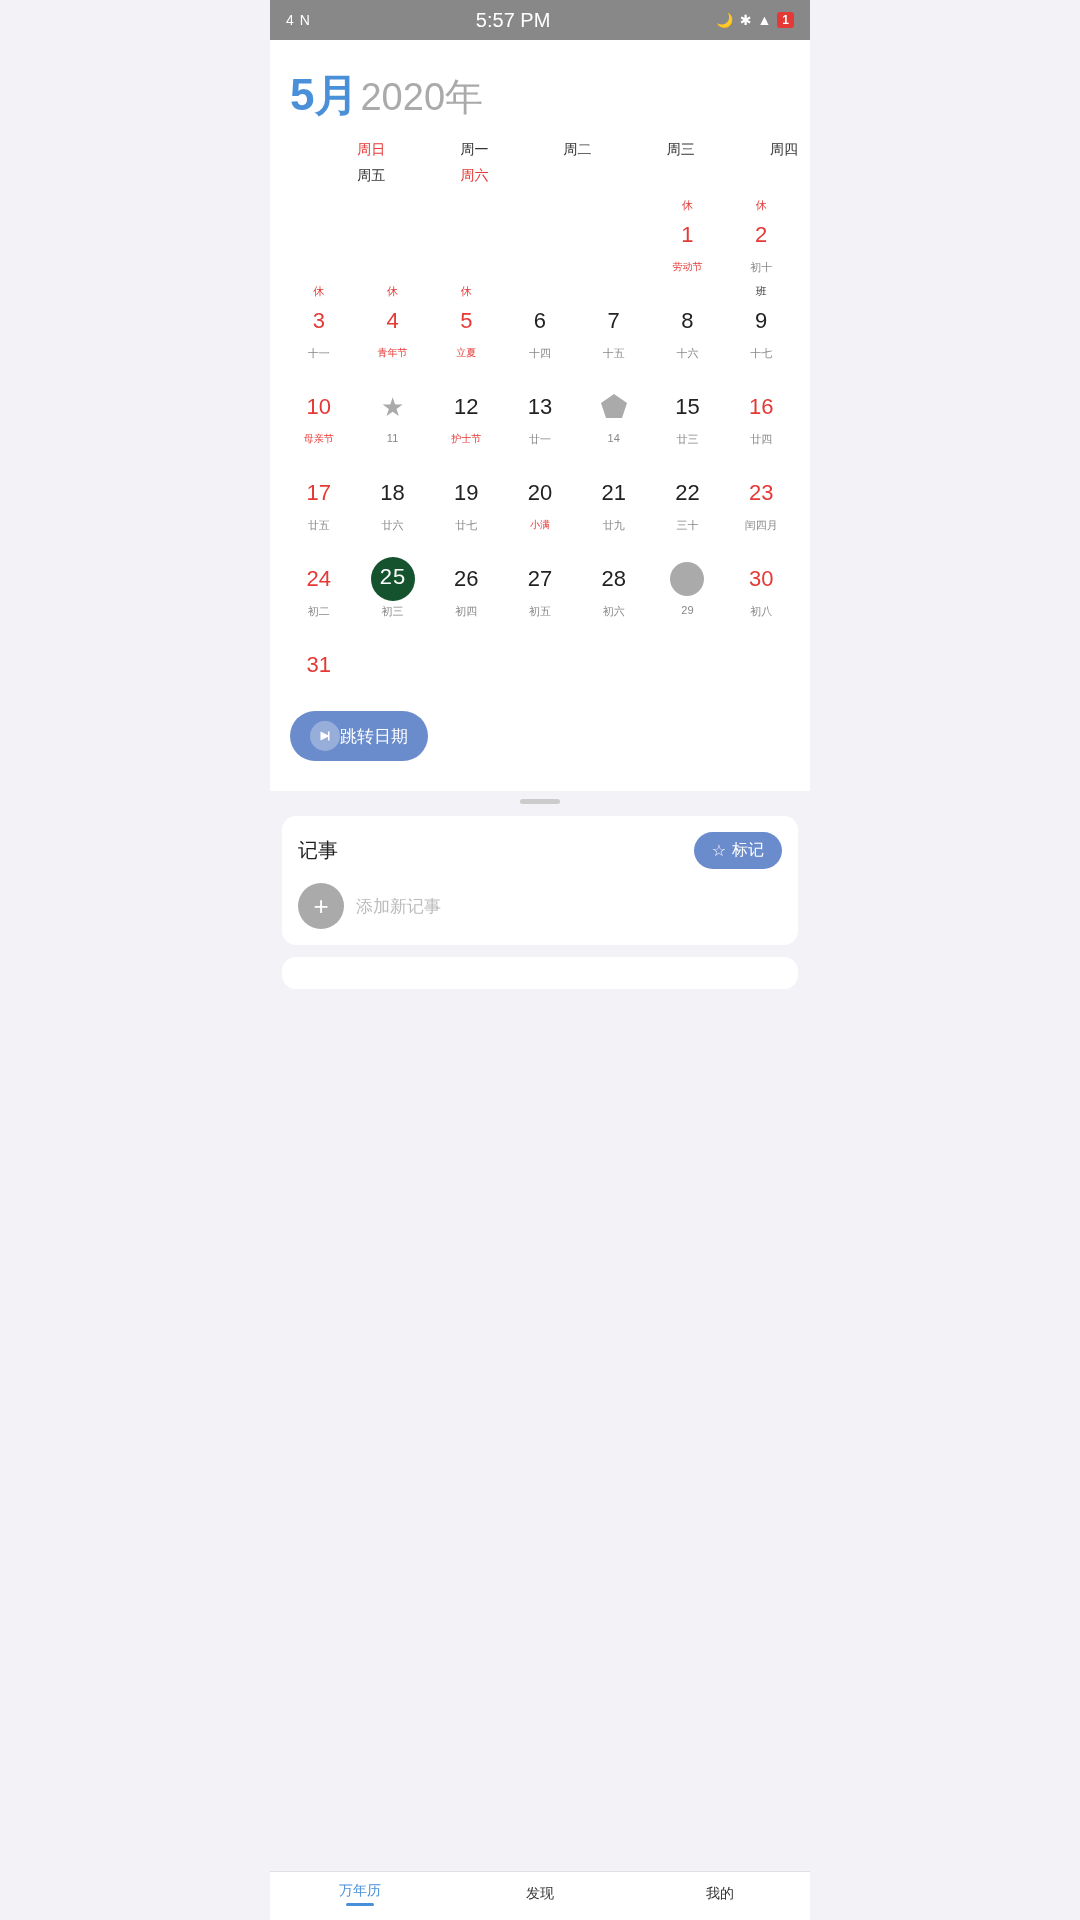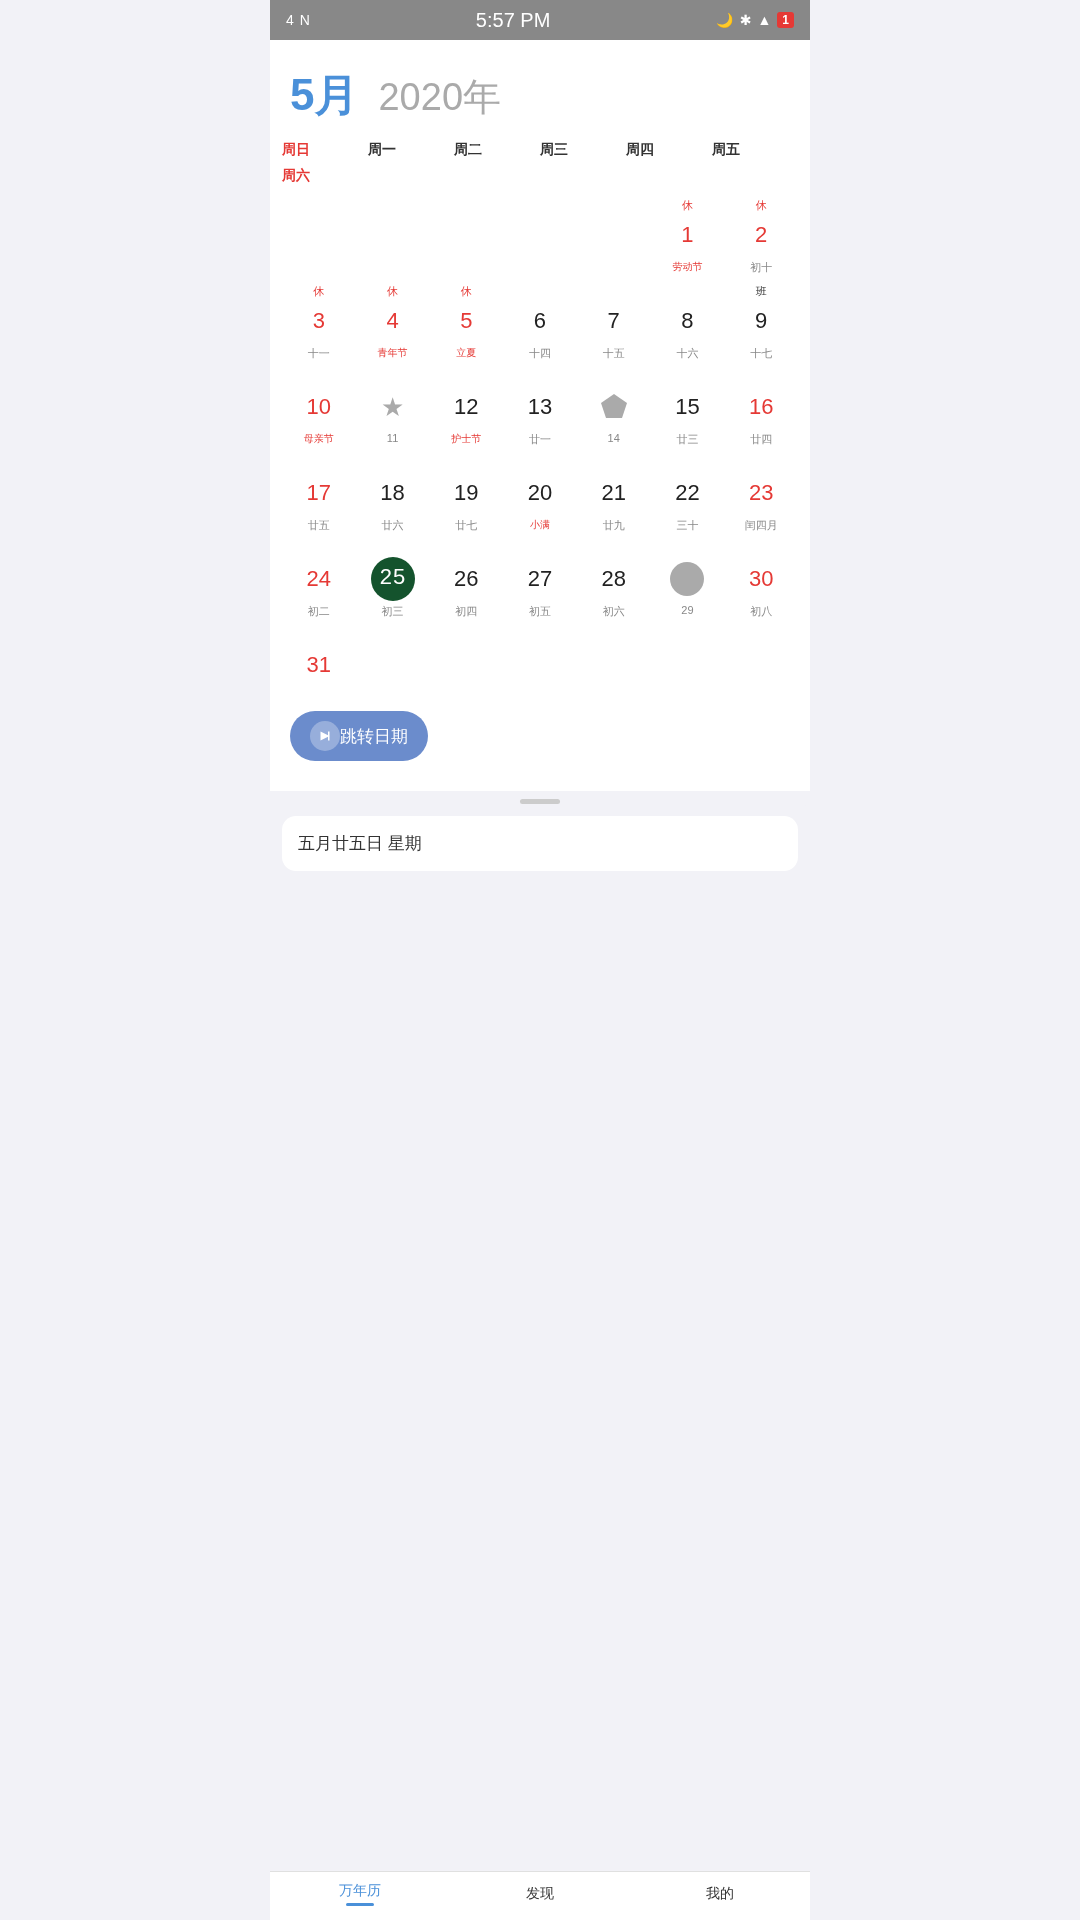--- a/index.html
+++ b/index.html
@@ -37,40 +37,39 @@
     }
     
     .calendar-container {
       background: white;
       padding: 16px 12px 10px;
     }
     
     .month-year-header {
       display: flex;
       align-items: baseline;
-      gap: 20px;
+      gap: 2px;
       padding: 10px 8px 12px;
     }
     .month-label {
       font-size: 44px;
       font-weight: 700;
       color: #4a90d9;
     }
     .year-label {
       font-size: 38px;
       font-weight: 400;
       color: #aaa;
     }
     
     .weekday-row {
       display: grid;
-      grid-template-columns: repeat(6, 1fr);
-      text-align: left;
+      grid-template-columns: repeat(5, 1fr);
+      text-align: right;
       margin-bottom: 4px;
-      font-weight: bold;
     }
     .weekday-cell {
       font-size: 14px;
       padding: 4px 0;
       color: #333;
     }
     .weekday-cell.red { color: #e53935; }
     
     .calendar-grid {
       display: grid;
@@ -502,25 +501,35 @@
         </svg>
       </div>
       <span>跳转日期</span>
     </div>
   </div>
 </div>
 
 <div class="bottom-sheet">
   <div class="sheet-handle"></div>
 
+  <div class="sheet-card">
+    <div class="sheet-card-header">
+      <span class="sheet-card-title">记事</span>
+      <div class="tag-btn">
+        <span>☆</span>
+        <span>标记</span>
+      </div>
+    </div>
+    <div class="add-note-row">
+      <div class="add-circle">+</div>
+      <span class="add-note-placeholder">添加新记事</span>
+    </div>
+  </div>
 
   <div class="today-card">
-    <div class="today-sub">
-      <span>五月廿五日 星期</span>
-    </div>
   </div>
 </div>
 
 <div style="height: 70px;"></div>
 
 <div class="tab-bar">
   <div class="tab-item active">
     <span>万年历</span>
   </div>
   <div class="tab-item">

